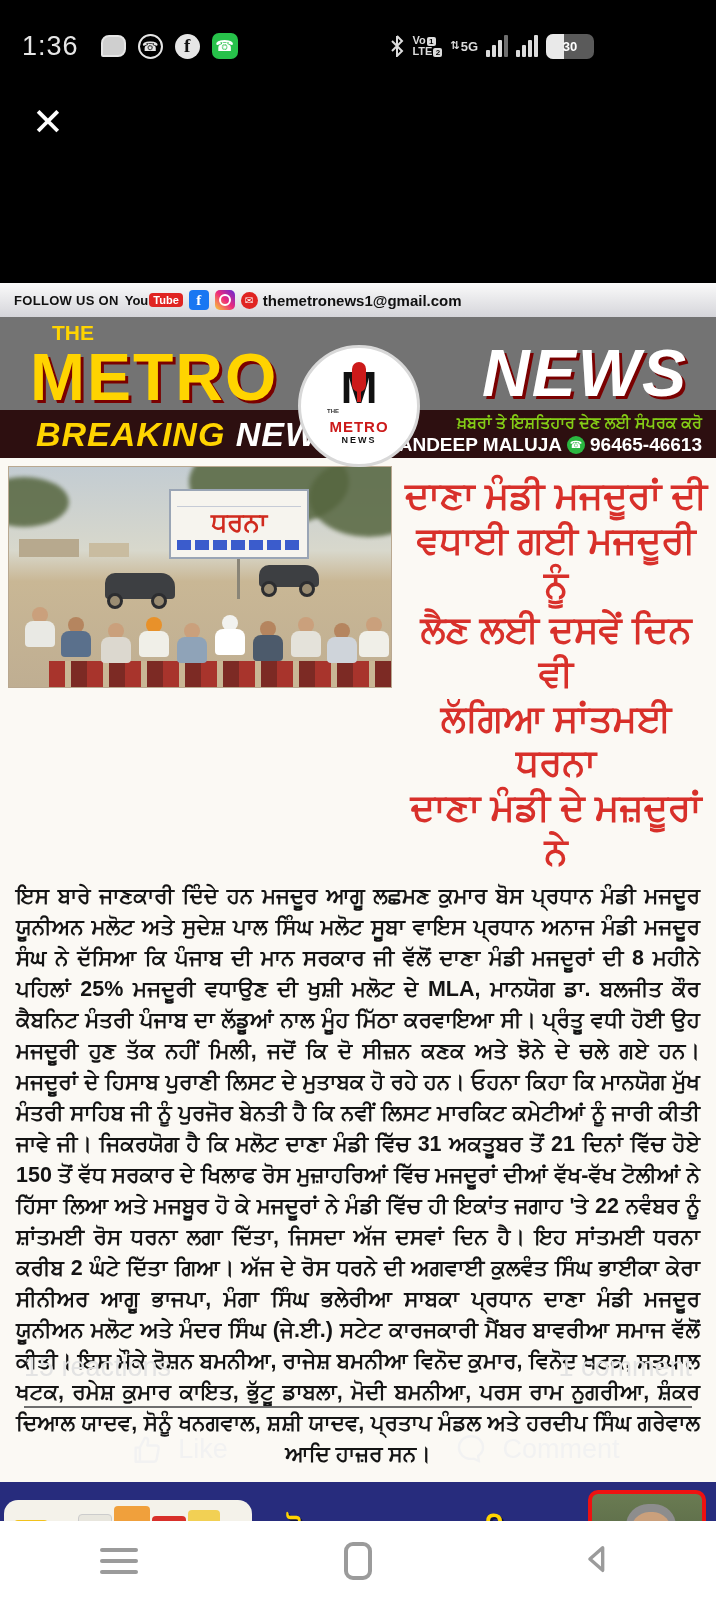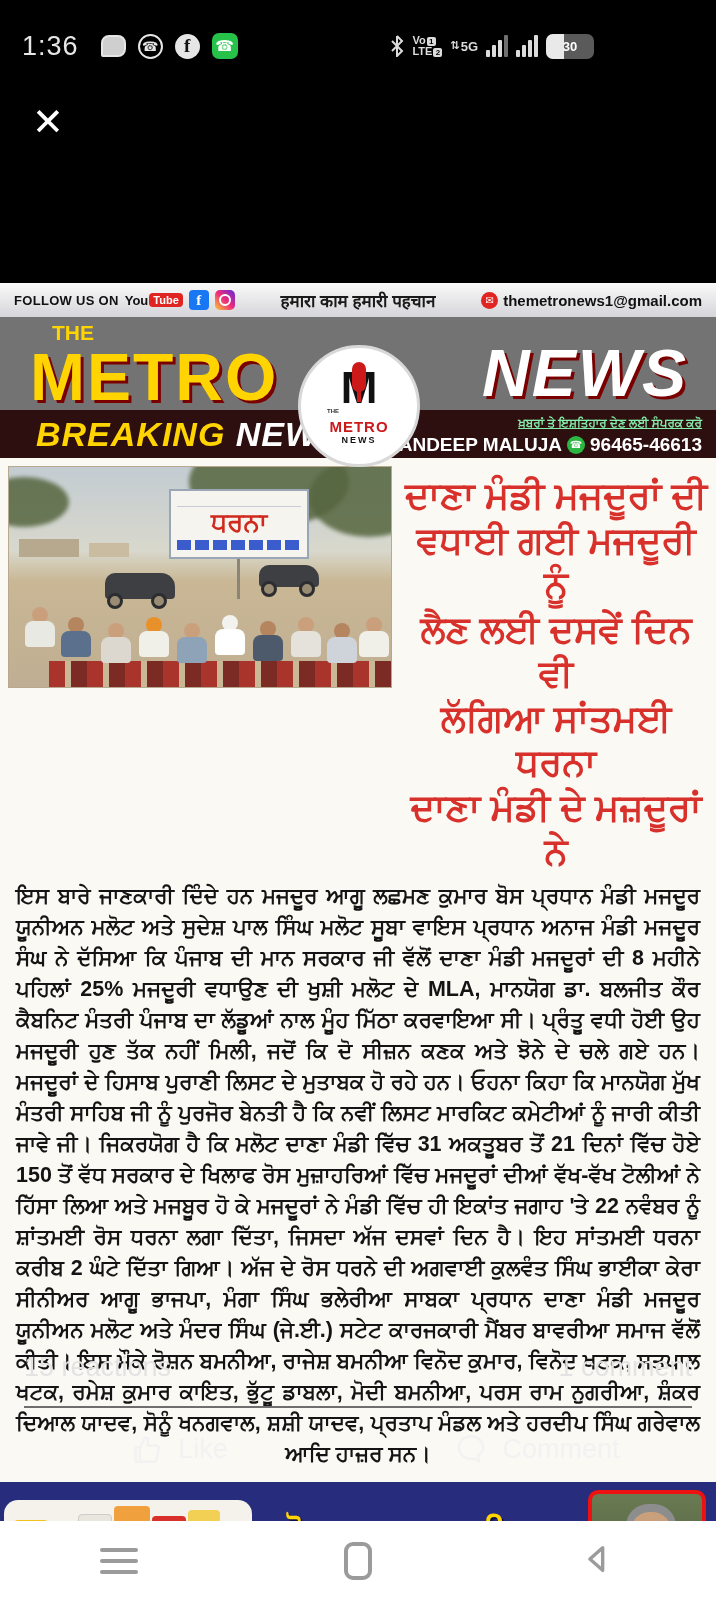--- a/index.html
+++ b/index.html
@@ -53,21 +53,21 @@
   .logo .mic { position:absolute; left:50%; top:-6px; transform:translateX(-50%); width:14px; height:30px; background:#cc1a1a; border-radius:7px; }
   .logo .mic::after { content:""; position:absolute; left:50%; top:28px; transform:translateX(-50%); width:4px; height:12px; background:#cc1a1a; }
   .logo .lg-metro { font-size:15px; font-weight:900; color:#cc1a1a; letter-spacing:1px; margin-top:4px; }
   .logo .lg-the { font-size:6px; font-weight:bold; color:#333; align-self:flex-start; margin-left:26px; }
   .logo .lg-news { font-size:9px; font-weight:900; color:#111; letter-spacing:2px; }
 
   .breaking { position:relative; height:48px; background:#2d0f10; display:flex; align-items:center; }
   .bk-left { padding-left:36px; font-size:34px; font-weight:800; font-style:italic; letter-spacing:1px; color:#ffd400; white-space:nowrap; }
   .bk-left .w { color:#fff; }
   .bk-right { position:absolute; right:14px; top:2px; text-align:right; line-height:22px; }
-  .bk-pa { color:#86efac; font-size:12px; font-weight:bold;text-decoration:underline; }
+  .bk-pa { color:#84cc16; font-size:16px; font-weight:bold; }
   .bk-name { color:#fff; font-size:19px; font-weight:800; display:flex; align-items:center; justify-content:flex-end; gap:5px; }
   .wa-ic { width:18px; height:18px; background:#2bb741; border-radius:50%; color:#fff; font-size:10px; display:flex; align-items:center; justify-content:center; }
 
   .content { position:relative; padding:8px 8px 0 8px; }
   .lead { display:flex; gap:12px; }
   
   .photo { position:relative; width:384px; height:222px; flex:none; border:1px solid #b9a890; overflow:hidden; background:linear-gradient(#c3ccd2 0%,#d8d8cc 38%,#c9b795 52%,#bfae92 100%); }
   .tree { position:absolute; background:#56663f; border-radius:50%; filter:blur(2px); opacity:.85; }
   .bld { position:absolute; background:#b7a98e; }
   .banner { position:absolute; left:160px; top:22px; width:140px; height:70px; background:#f6f4ee; border:2px solid #9aa5b5; padding:4px 6px; }
@@ -169,21 +169,20 @@
     <div class="follow-strip">
       <div class="fs-left">
         <span class="fs-follow">FOLLOW US ON</span>
         <span class="yt">
           <span>You</span>
             <span class="tube">Tube</span>
         </span>
         <span class="fbsq">f</span>
         <span class="ig"></span>
       </div>
-      <div class="fs-mid">हमारा काम हमारी पहचान</div>
       <div class="fs-right">
         <span class="mail-ic">✉</span>
         <span>themetronews1@gmail.com</span>
       </div>
     </div>
 
     <div class="masthead">
       <div class="mh-the">THE</div>
       <div class="mh-metro">METRO</div>
       <div class="mh-news">NEWS</div>

